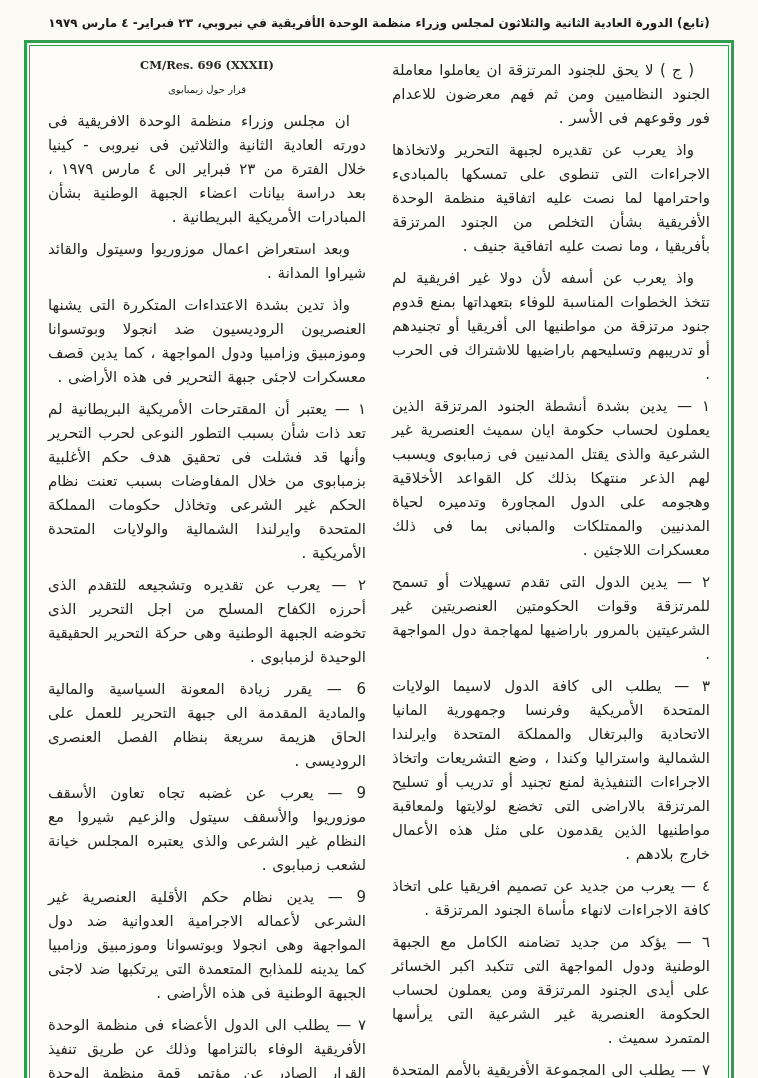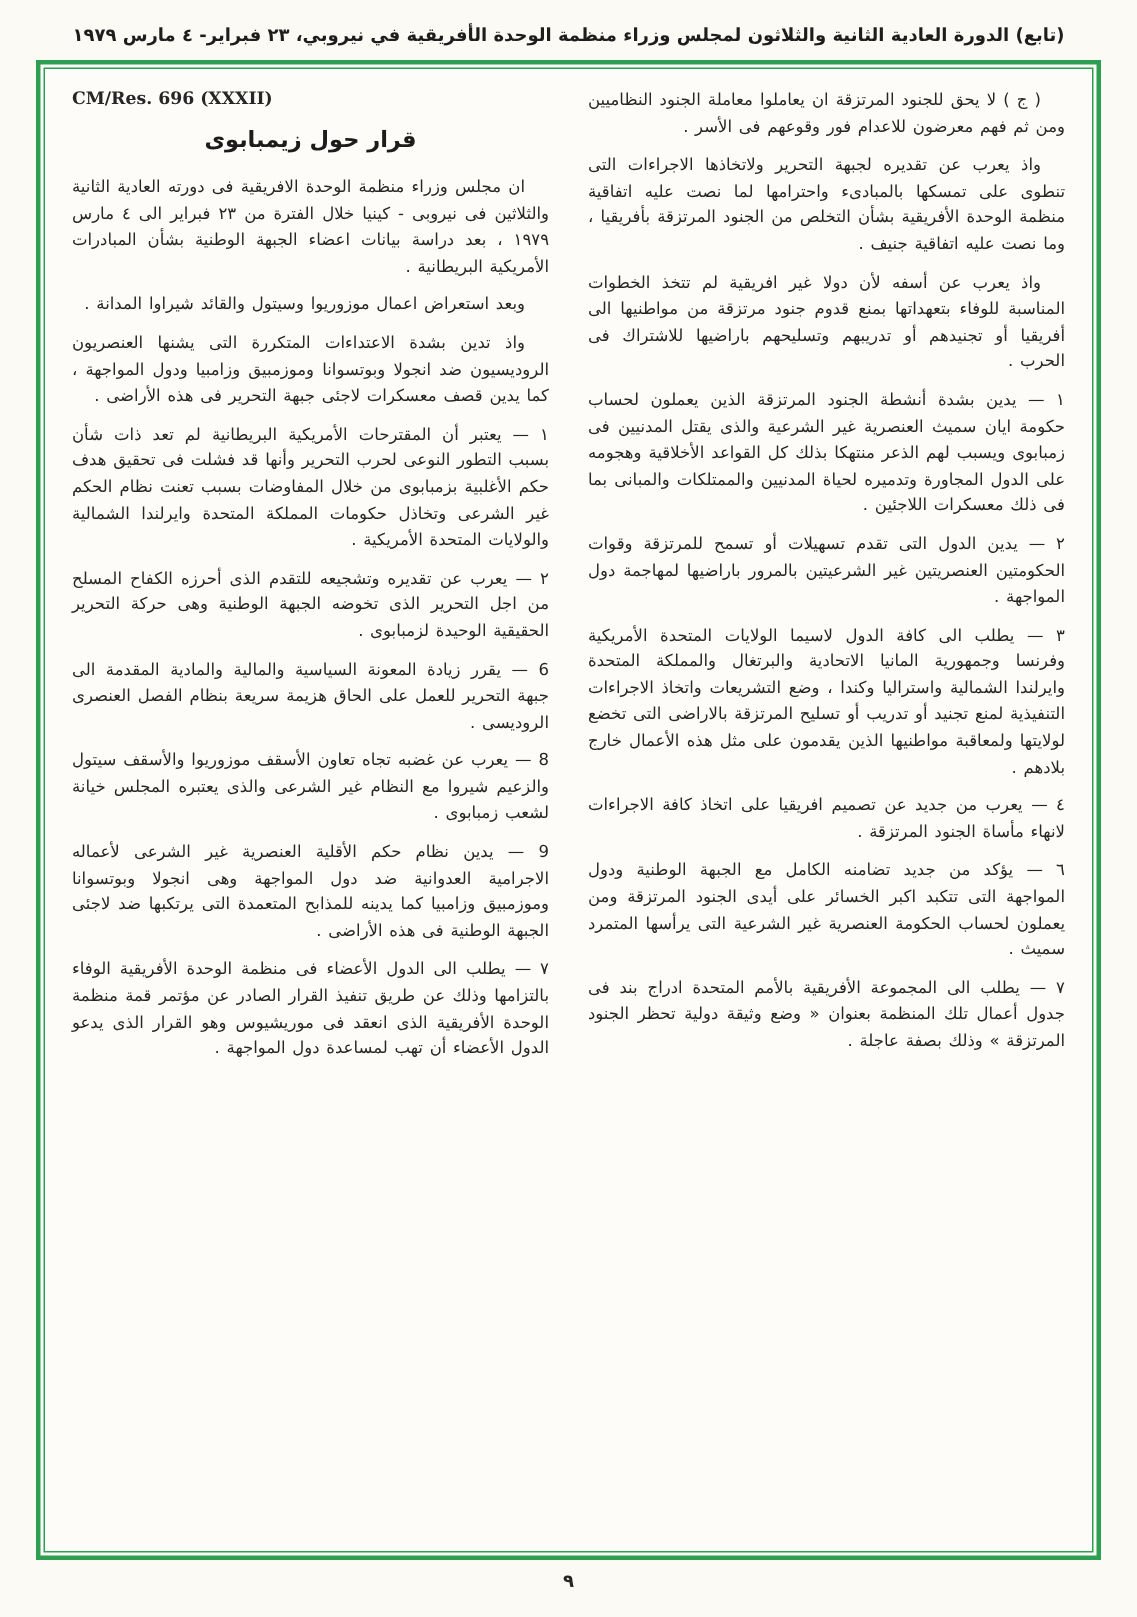--- a/index.html
+++ b/index.html
@@ -8,21 +8,21 @@
     width: 758px;
     height: 1078px;
     background: #fbfaf5;
     font-family: "DejaVu Sans", sans-serif;
     color: #262626;
     overflow: hidden;
   }
   .page {
     width: 100%;
     height: 100%;
-    padding: 12px 14px 12px 14px;
+    padding: 12px 14px 0 14px;
     display: flex;
     flex-direction: column;
   }
   .page-header { text-align: center; margin: 4px 0 8px 0; }
   .hdr1 {
     direction: rtl;
     font-size: 12px;
     font-weight: bold;
     letter-spacing: 0.2px;
     color: #1d1d1d;
@@ -48,39 +48,39 @@
     overflow: hidden;
   }
   .columns {
     display: flex;
     direction: rtl;        
     gap: 26px;
     height: 100%;
   }
   .col { flex: 1; direction: rtl; min-width: 0; }
   .para {
-    font-size: 11px;
+    font-size: 15px;
     line-height: 1.6;
     text-align: justify;
     margin: 0 0 8px 0;
     word-spacing: 1px;
   }
   .para.indent { text-indent: 16px; }
   .res-no {
     direction: ltr;
-    text-align: left;
+    text-align: center;
     font-family: "DejaVu Serif", serif;
     font-weight: bold;
     font-size: 11.5px;
     margin: 0 0 12px 0;
     unicode-bidi: embed;
   }
   .res-title {
-    font-size: 15px;
-    font-weight: bold;
+    font-size: 10px;
+    font-weight: normal;
     text-align: center;
     margin: 0 0 14px 0;
     color: #1c1c1c;
   }
   .page-number {
     text-align: center;
     font-size: 12px;
     font-weight: bold;
     padding: 7px 0 5px 0;
   }
@@ -112,21 +112,21 @@
 
         <section class="col">
           <div class="res-no">CM/Res. 696 (XXXII)</div>
           <h1 class="res-title">قرار حول زيمبابوى</h1>
           <p class="para indent">ان مجلس وزراء منظمة الوحدة الافريقية فى دورته العادية الثانية والثلاثين فى نيروبى - كينيا خلال الفترة من ٢٣ فبراير الى ٤ مارس ١٩٧٩ ، بعد دراسة بيانات اعضاء الجبهة الوطنية بشأن المبادرات الأمريكية البريطانية .</p>
           <p class="para indent">وبعد استعراض اعمال موزوريوا وسيتول والقائد شيراوا المدانة .</p>
           <p class="para indent">واذ تدين بشدة الاعتداءات المتكررة التى يشنها العنصريون الروديسيون ضد انجولا وبوتسوانا وموزمبيق وزامبيا ودول المواجهة ، كما يدين قصف معسكرات لاجئى جبهة التحرير فى هذه الأراضى .</p>
           <p class="para">١ — يعتبر أن المقترحات الأمريكية البريطانية لم تعد ذات شأن بسبب التطور النوعى لحرب التحرير وأنها قد فشلت فى تحقيق هدف حكم الأغلبية بزمبابوى من خلال المفاوضات بسبب تعنت نظام الحكم غير الشرعى وتخاذل حكومات المملكة المتحدة وايرلندا الشمالية والولايات المتحدة الأمريكية .</p>
           <p class="para">٢ — يعرب عن تقديره وتشجيعه للتقدم الذى أحرزه الكفاح المسلح من اجل التحرير الذى تخوضه الجبهة الوطنية وهى حركة التحرير الحقيقية الوحيدة لزمبابوى .</p>
           <p class="para">6 — يقرر زيادة المعونة السياسية والمالية والمادية المقدمة الى جبهة التحرير للعمل على الحاق هزيمة سريعة بنظام الفصل العنصرى الروديسى .</p>
-          <p class="para">8 — يعرب عن غضبه تجاه تعاون الأسقف موزوريوا والأسقف سيتول والزعيم شيروا مع النظام غير الشرعى والذى يعتبره المجلس خيانة لشعب زمبابوى .</p>
+          <p class="para">9 — يعرب عن غضبه تجاه تعاون الأسقف موزوريوا والأسقف سيتول والزعيم شيروا مع النظام غير الشرعى والذى يعتبره المجلس خيانة لشعب زمبابوى .</p>
           <p class="para">9 — يدين نظام حكم الأقلية العنصرية غير الشرعى لأعماله الاجرامية العدوانية ضد دول المواجهة وهى انجولا وبوتسوانا وموزمبيق وزامبيا كما يدينه للمذابح المتعمدة التى يرتكبها ضد لاجئى الجبهة الوطنية فى هذه الأراضى .</p>
           <p class="para">٧ — يطلب الى الدول الأعضاء فى منظمة الوحدة الأفريقية الوفاء بالتزامها وذلك عن طريق تنفيذ القرار الصادر عن مؤتمر قمة منظمة الوحدة الأفريقية الذى انعقد فى موريشيوس وهو القرار الذى يدعو الدول الأعضاء أن تهب لمساعدة دول المواجهة .</p>
         </section>
 
       </div>
     </div>
   </div>
 
   <div class="page-number">٩</div>
 

